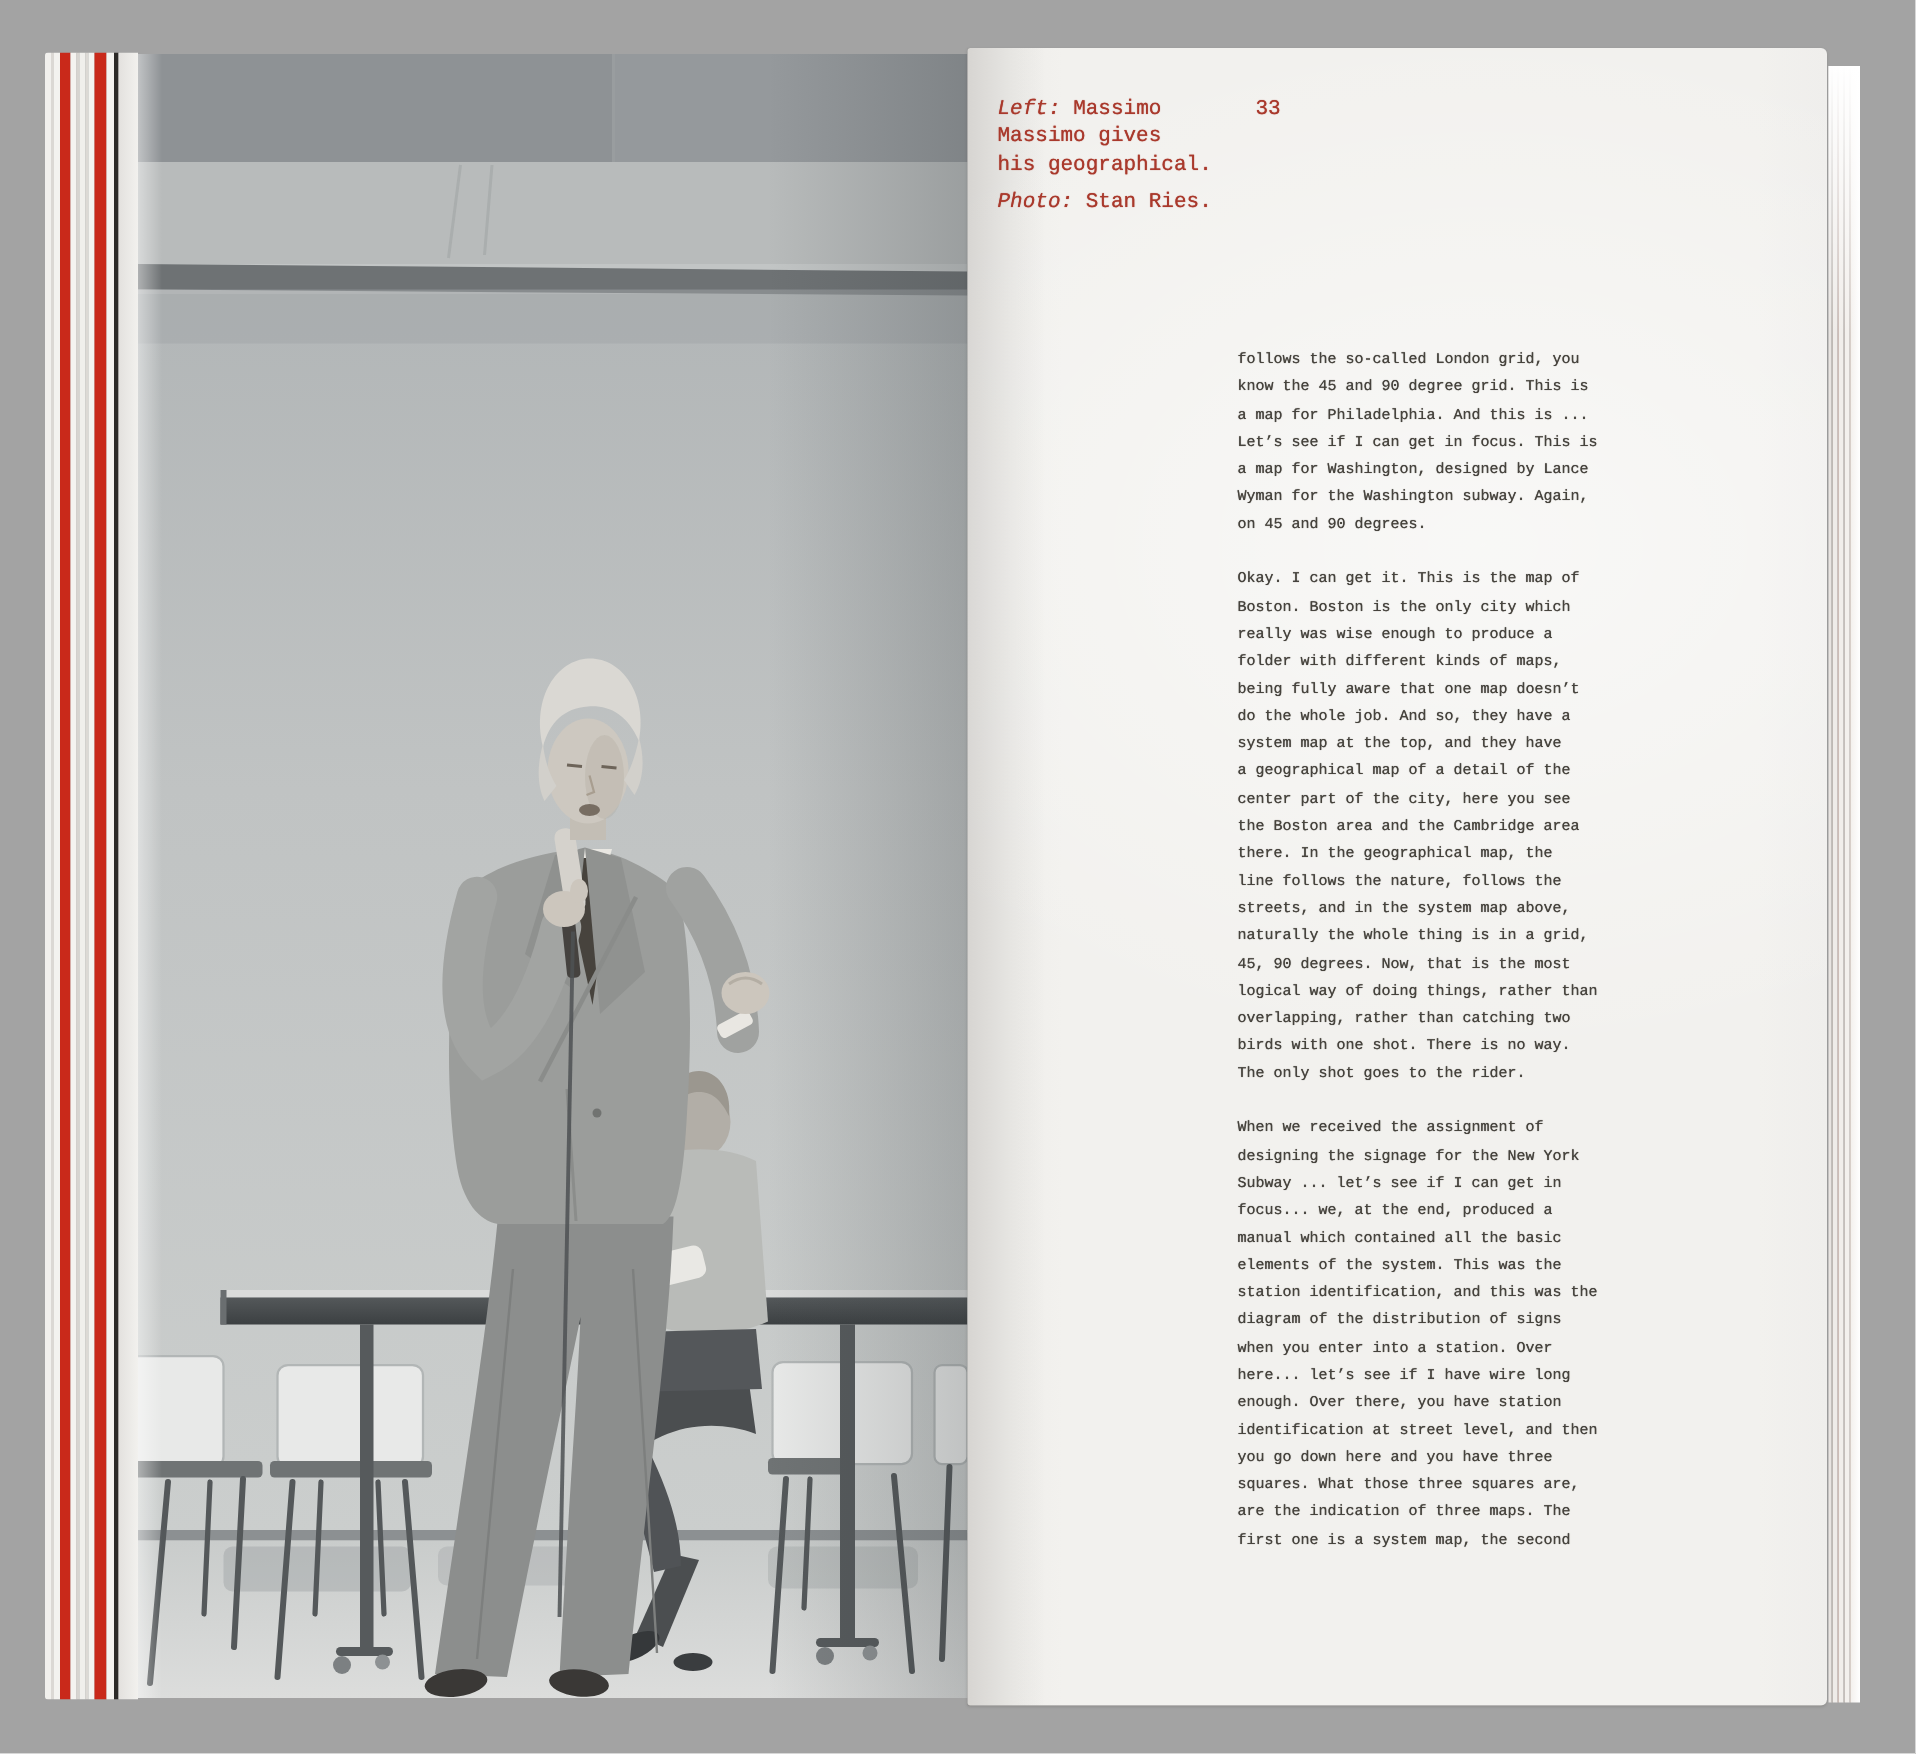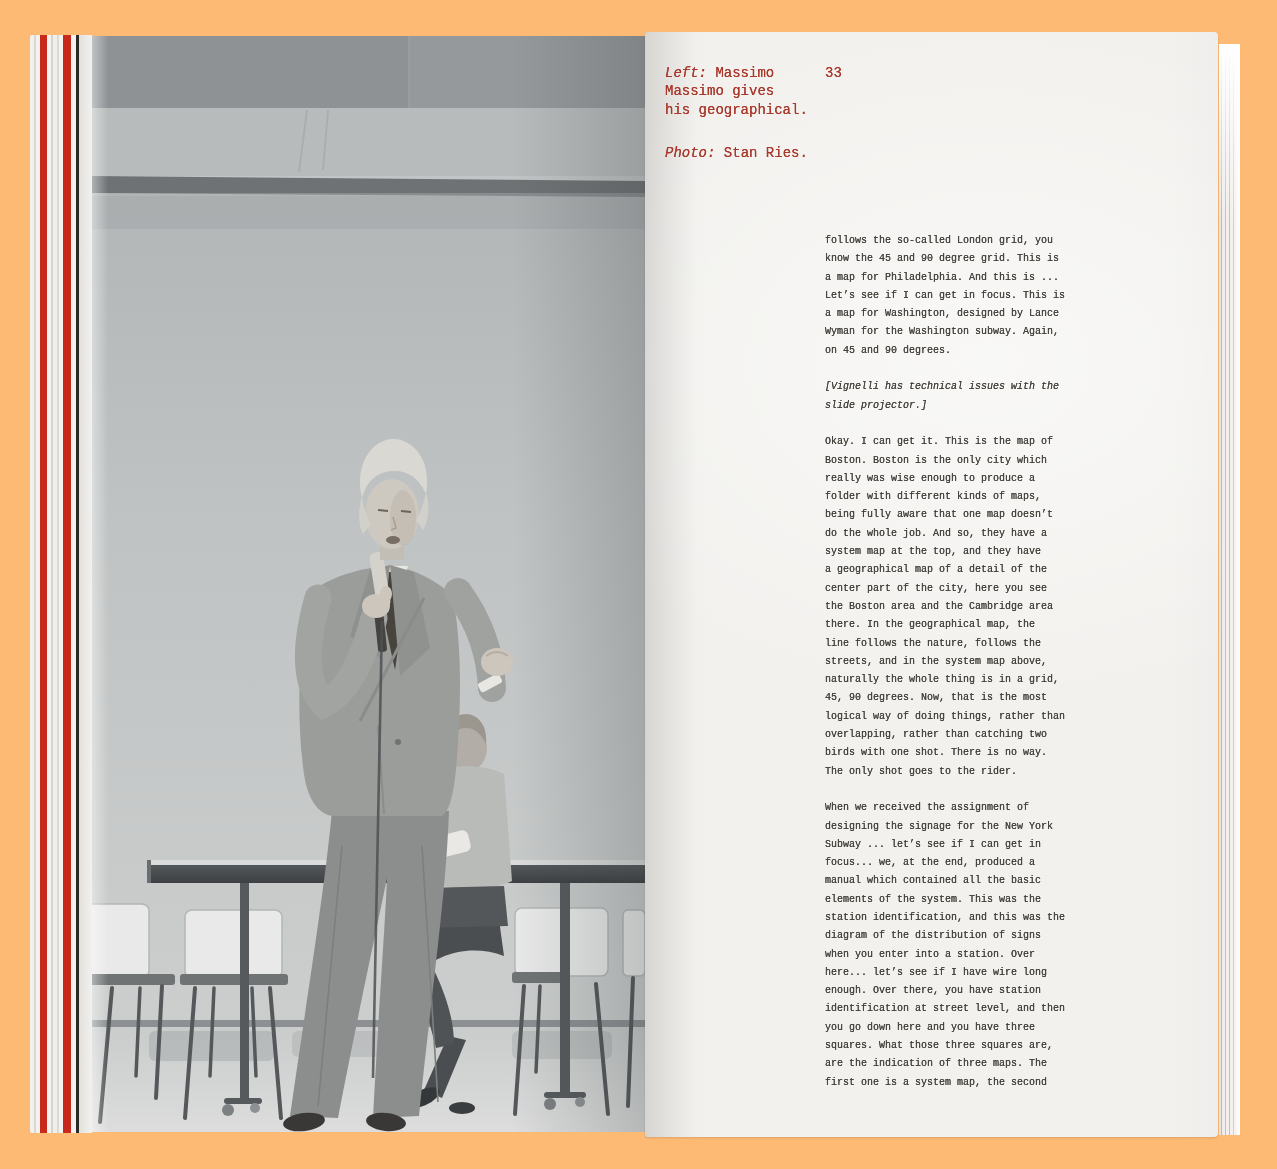--- a/index.html
+++ b/index.html
@@ -1,16 +1,16 @@
 <!DOCTYPE html>
 <html style="--caption_red: #a9392c; --ink: #46433d; --edge_red: #c9291a; --right_page_bg: #f2f1ed;"><head>
 <meta charset="utf-8">
 <style>
   html,body{margin:0;padding:0;background:#ffffff;}
-  .stage{position:relative;width:1277px;height:1169px;background:#fdba74;overflow:hidden;
+  .stage{position:relative;width:1277px;height:1169px;background:#a3a3a3;overflow:hidden;
          font-family:"Liberation Mono","DejaVu Sans Mono",monospace;}
 
   
   .fore-edge-left{position:absolute;left:30px;top:35px;width:62px;height:1098px;border-radius:2px 0 0 2px;overflow:hidden;}
   .fel{position:absolute;top:0;height:100%;}
   .fel.s1 {left:0;width:4px;background:#f1f0ed;}
   .fel.s2 {left:4px;width:2px;background:#dbd8d4;}
   .fel.s3 {left:6px;width:4px;background:#f3f2ef;}
   .fel.s4 {left:10px;width:7px;background:var(--edge_red,#c9291a);}
   .fel.s5 {left:17px;width:4px;background:#f4f3f0;}
@@ -35,23 +35,23 @@
     background-color:var(--right_page_bg,#f2f1ed);
     border-radius:2px 4px 4px 2px;
     box-shadow:0 1px 2px rgba(60,55,50,.18);}
   .right-page::before{content:"";position:absolute;left:0;top:0;bottom:0;width:52px;
     background:linear-gradient(90deg,rgba(92,90,86,.13),rgba(92,90,86,0));pointer-events:none;}
 
   .caption{position:absolute;left:20px;top:32px;color:var(--caption_red,#a9392c);
     font-size:14px;line-height:18.3px;text-shadow:0 0 .6px currentColor;}
   .cap-line{white-space:pre;}
   .cap-line em{font-style:italic;}
-  .photo-credit{margin-top:25px;}
-
-  .page-number{position:absolute;left:180px;top:32px;color:var(--caption_red,#a9392c);
+  .photo-credit{margin-top:7px;}
+
+  .page-number{position:absolute;left:192px;top:32px;color:var(--caption_red,#a9392c);
     font-size:14px;line-height:18.3px;text-shadow:0 0 .6px currentColor;}
 
   .body-text{position:absolute;left:180px;top:200px;width:380px;color:var(--ink,#46433d);
     font-size:10px;line-height:18.3px;}
   .body-text pre{font-family:inherit;font-size:inherit;line-height:inherit;margin:0 0 18.3px 0;
     text-shadow:0 0 .55px currentColor;}
   .body-text pre.italic{font-style:italic;}
 
   
   .fore-edge-right{position:absolute;left:1219px;top:44px;width:21px;height:1091px;}
@@ -237,22 +237,20 @@
     <div class="page-number">33</div>
 
     <div class="body-text">
       <pre>follows the so-called London grid, you
 know the 45 and 90 degree grid. This is
 a map for Philadelphia. And this is ...
 Let’s see if I can get in focus. This is
 a map for Washington, designed by Lance
 Wyman for the Washington subway. Again,
 on 45 and 90 degrees.</pre>
-      <pre class="italic">[Vignelli has technical issues with the
-slide projector.]</pre>
       <pre>Okay. I can get it. This is the map of
 Boston. Boston is the only city which
 really was wise enough to produce a
 folder with different kinds of maps,
 being fully aware that one map doesn’t
 do the whole job. And so, they have a
 system map at the top, and they have
 a geographical map of a detail of the
 center part of the city, here you see
 the Boston area and the Cambridge area

